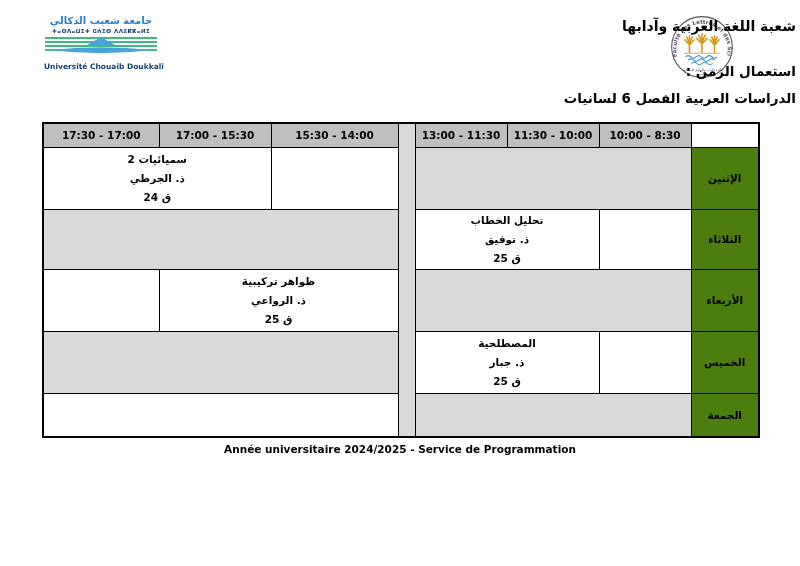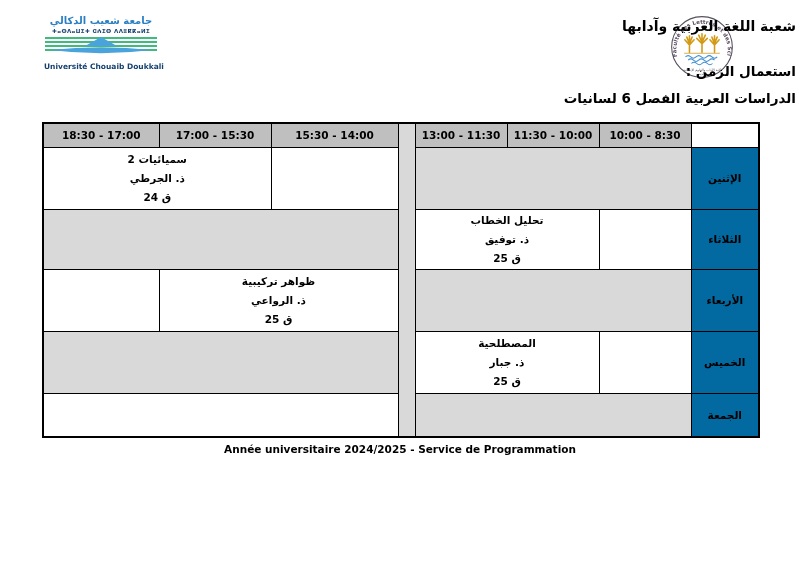--- a/index.html
+++ b/index.html
@@ -23,21 +23,21 @@
   table.tt{
     position:absolute;left:42px;top:122px;border-collapse:collapse;table-layout:fixed;
     direction:rtl;border:2px solid #000;
   }
   .tt td{
     border:1.5px solid #000;padding:0;text-align:center;vertical-align:middle;
     font-weight:bold;font-size:10.5px;overflow:hidden;
   }
   .hdr{background:#bfbfbf;direction:ltr;}
   .dayhdr{background:#ffffff;}
-  .day{background:#0369a1;}
+  .day{background:#4d7c0f;}
   .blocked{background:#d9d9d9;}
   .gapcol{background:#d9d9d9;}
   .course{background:#ffffff;}
   .crs{display:flex;flex-direction:column;justify-content:space-around;height:58px;direction:rtl;}
   .crs div{line-height:12px;}
   
   .footer{position:absolute;left:42px;top:425px;width:716px;text-align:center;
           font-size:10.5px;font-weight:bold;margin-top:18px;}
 </style>
 </head>
@@ -100,21 +100,21 @@
 
   <tbody>
       <tr style="height:24px">
     <td class="dayhdr"></td>
     <td class="hdr">10:00 - 8:30</td>
     <td class="hdr">11:30 - 10:00</td>
     <td class="hdr">13:00 - 11:30</td>
     <td class="gapcol" rowspan="6"></td>
     <td class="hdr">15:30 - 14:00</td>
     <td class="hdr">17:00 - 15:30</td>
-    <td class="hdr">18:30 - 17:00</td>
+    <td class="hdr">17:30 - 17:00</td>
   </tr>
 
   <tr style="height:62px">
     <td class="day">الإثنين</td>
     <td class="blocked" colspan="3"></td>
     <td></td>
     <td class="course" colspan="2">
       <div class="crs">
         <div>سميائيات 2</div>
         <div>ذ. الجرطي</div>

